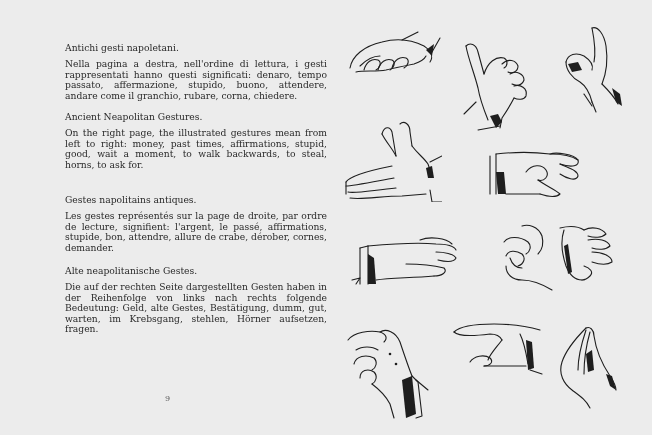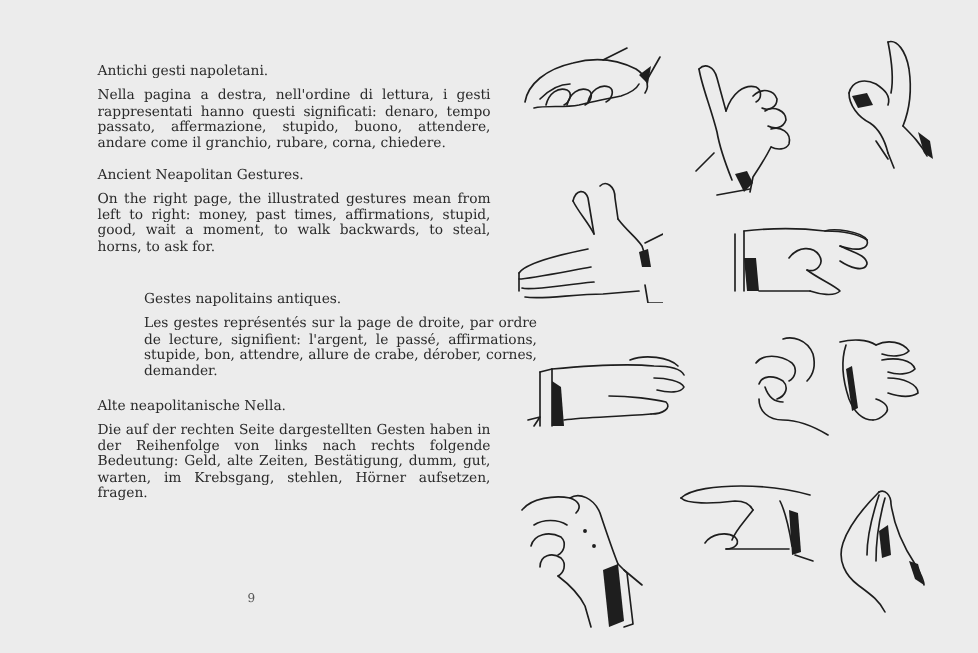--- a/index.html
+++ b/index.html
@@ -10,21 +10,21 @@
     color: #2a2a2a;
     position: relative;
   }
   .page-left { position: absolute; left: 0; top: 0; width: 326px; height: 435px; }
   .page-right { position: absolute; left: 326px; top: 0; width: 326px; height: 435px; }
   .section { position: absolute; left: 65px; width: 262px; }
   .heading { font-size: 9.2px; line-height: 11px; margin: 0 0 6px 0; font-weight: normal; }
   .body { font-size: 9.2px; line-height: 10.6px; margin: 0; text-align: justify; }
   #s1 { top: 42px; }
   #s2 { top: 111px; }
-  #s3 { top: 194px; margin-left: 31px; }
+  #s3 { top: 194px; }
   #s4 { top: 265px; }
   .page-number { position: absolute; left: 165px; top: 394px; font-size: 8px; color: #555; }
   .hand { position: absolute; }
   .hand svg { display: block; }
   svg path, svg line, svg polyline { fill: none; stroke: #1e1e1e; stroke-width: 1.1; stroke-linecap: round; stroke-linejoin: round; }
   svg .shade { fill: #1e1e1e; stroke: none; }
 </style>
 </head>
 <body>
 
@@ -35,22 +35,22 @@
   </div>
   <div class="section" id="s1">
     <p class="heading">Antichi gesti napoletani.</p>
     <p class="body">Nella pagina a destra, nell'ordine di lettura, i gesti rappresentati hanno questi significati: denaro, tempo passato, affermazione, stupido, buono, attendere, andare come il granchio, rubare, corna, chiedere.</p>
   </div>
   <div class="section" id="s3">
     <p class="heading">Gestes napolitains antiques.</p>
     <p class="body">Les gestes représentés sur la page de droite, par ordre de lecture, signifient: l'argent, le passé, affirmations, stupide, bon, attendre, allure de crabe, dérober, cornes, demander.</p>
   </div>
   <div class="section" id="s4">
-    <p class="heading">Alte neapolitanische Nella.</p>
-    <p class="body">Die auf der rechten Seite dargestellten Gesten haben in der Reihenfolge von links nach rechts folgende Bedeutung: Geld, alte Zeiten, Bestätigung, dumm, gut, warten, im Krebsgang, stehlen, Hörner aufsetzen, fragen.</p>
+    <p class="heading">Alte neapolitanische Gestes.</p>
+    <p class="body">Die auf der rechten Seite dargestellten Gesten haben in der Reihenfolge von links nach rechts folgende Bedeutung: Geld, alte Gestes, Bestätigung, dumm, gut, warten, im Krebsgang, stehlen, Hörner aufsetzen, fragen.</p>
   </div>
   <div class="page-number">9</div>
 </div>
 
 <div class="page-right">
 
   <div class="hand" style="left:16px;top:26px;">
     <svg width="100" height="50" viewBox="0 0 100 50">
       <path d="M8 42 C10 30 22 20 40 16 C55 12 70 14 82 20 C88 24 92 30 88 36"></path>
       <path d="M14 46 C22 44 34 46 44 44 C52 42 62 40 72 38 C78 36 82 34 84 30"></path>

